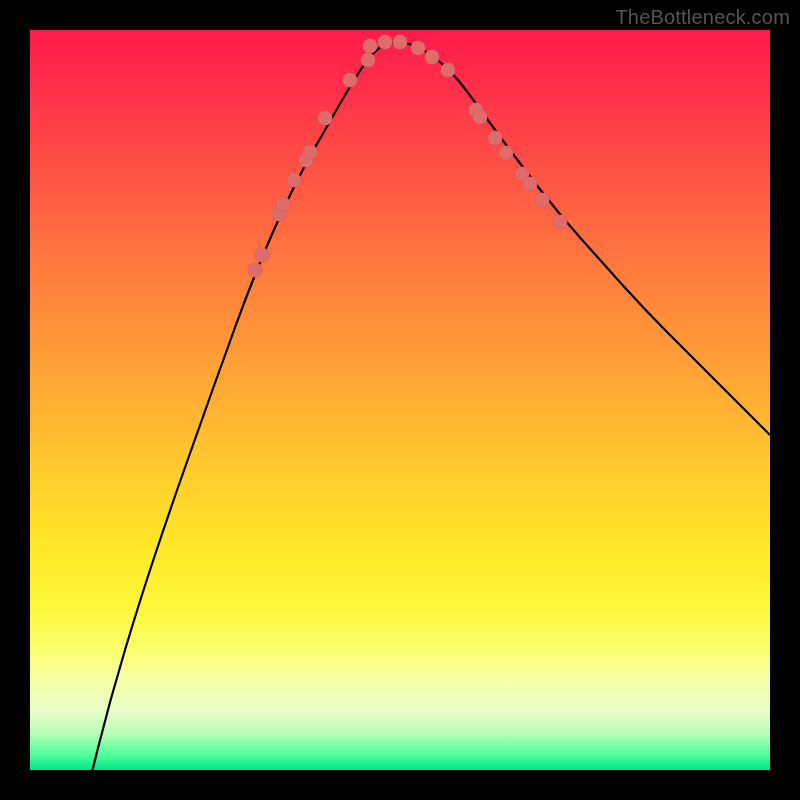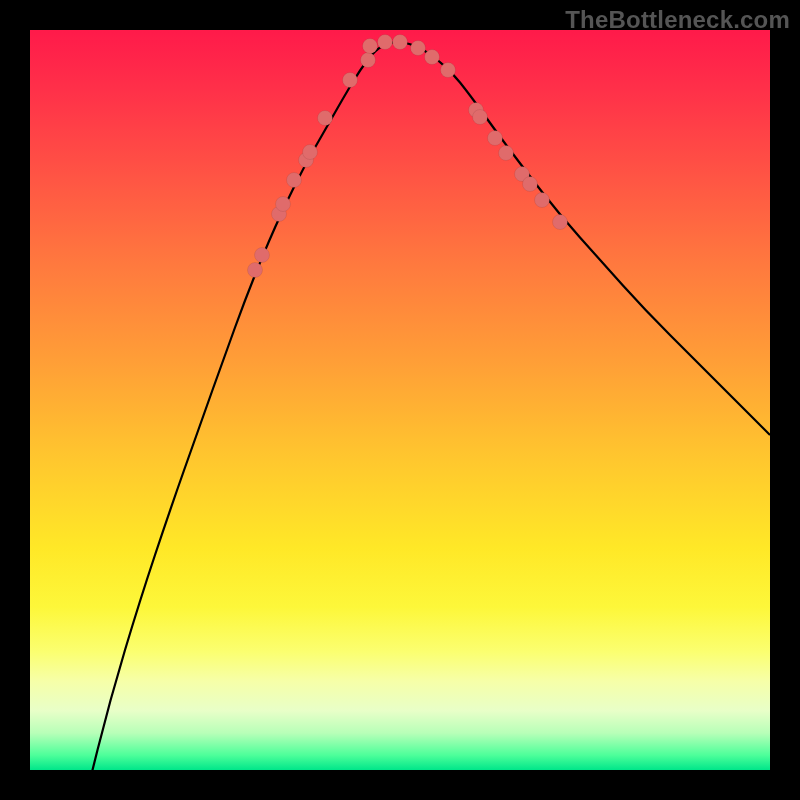--- a/index.html
+++ b/index.html
@@ -40,22 +40,22 @@
       #4dff9a 98%,
       #00e68a 100%
     );
     overflow: hidden;
   }
   .watermark {
     position: absolute;
     top: 6px;
     right: 10px;
     color: #555;
-    font-size: 24px;
-    font-weight: 700;
+    font-size: 20px;
+    font-weight: 400;
     letter-spacing: 0.2px;
     z-index: 20;
     user-select: none;
   }
   svg.overlay {
     position: absolute;
     left: 0;
     top: 0;
     width: 740px;
     height: 740px;

